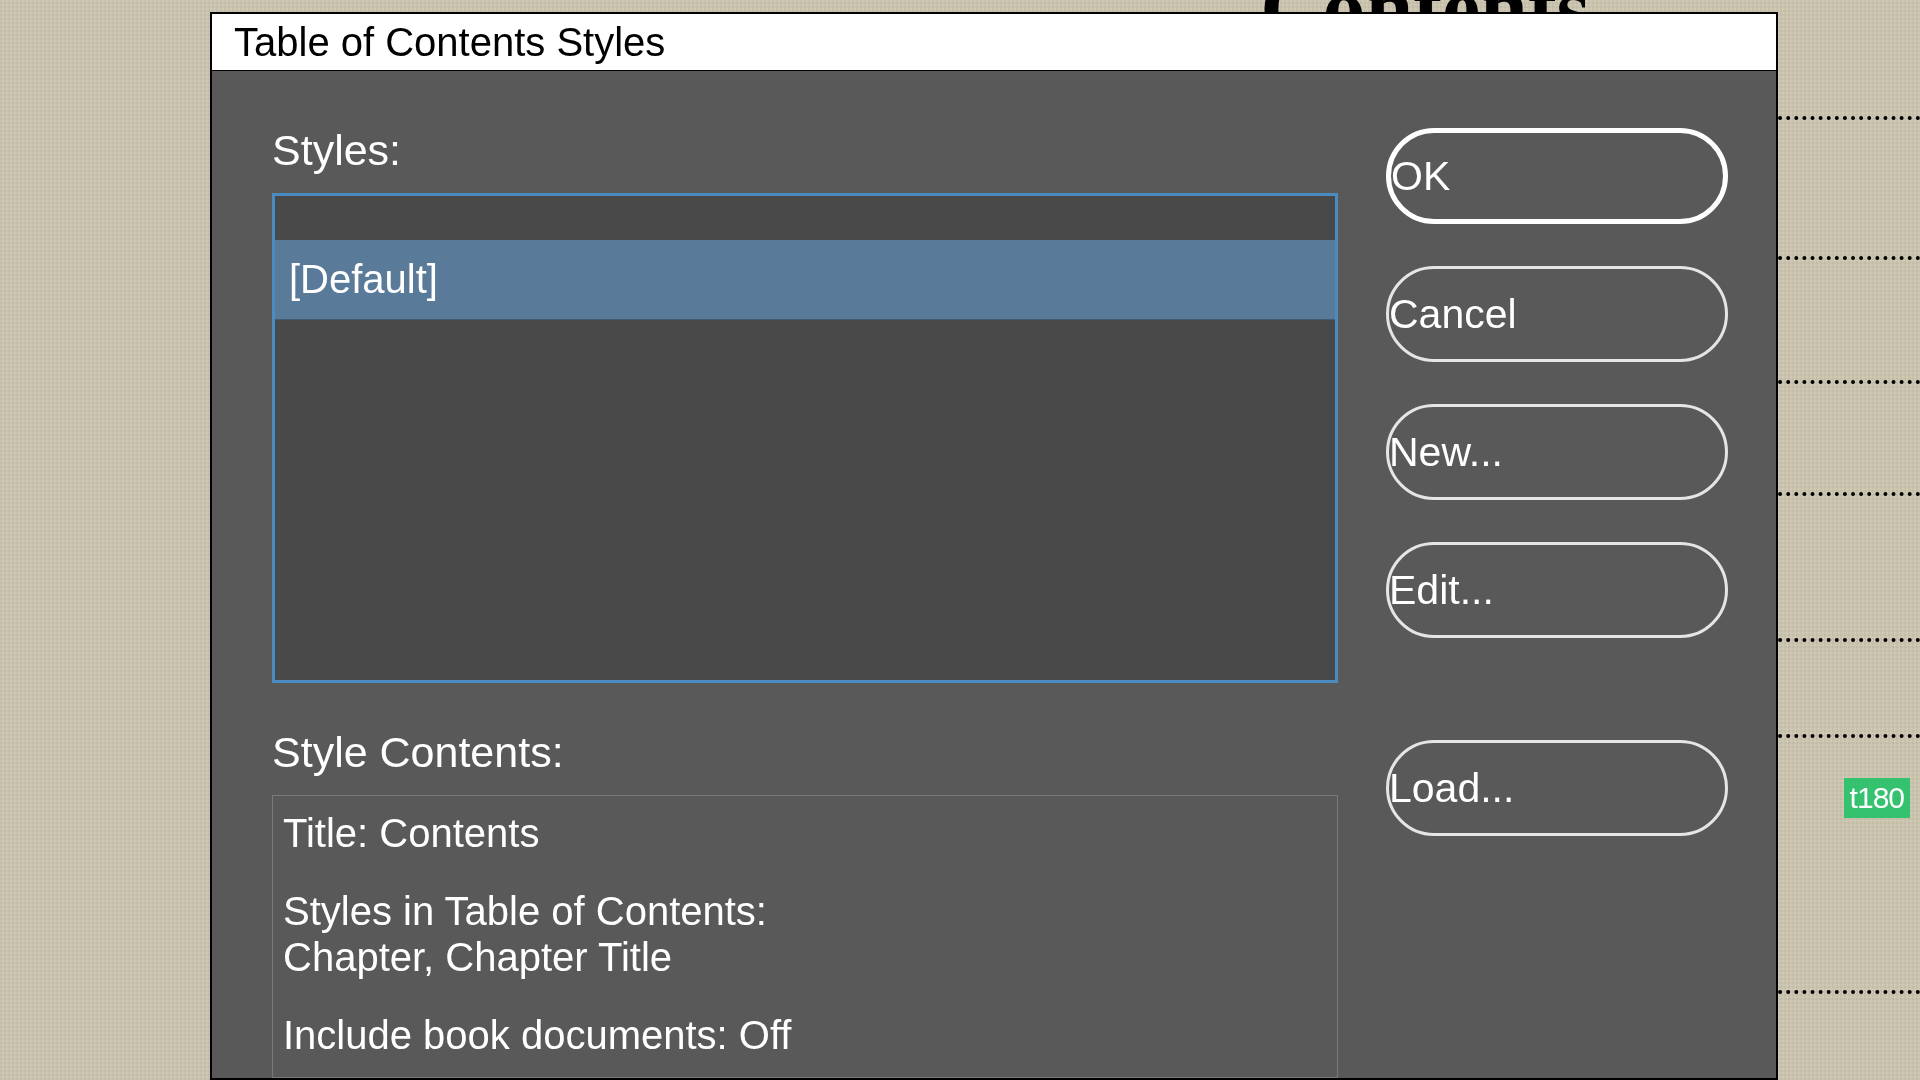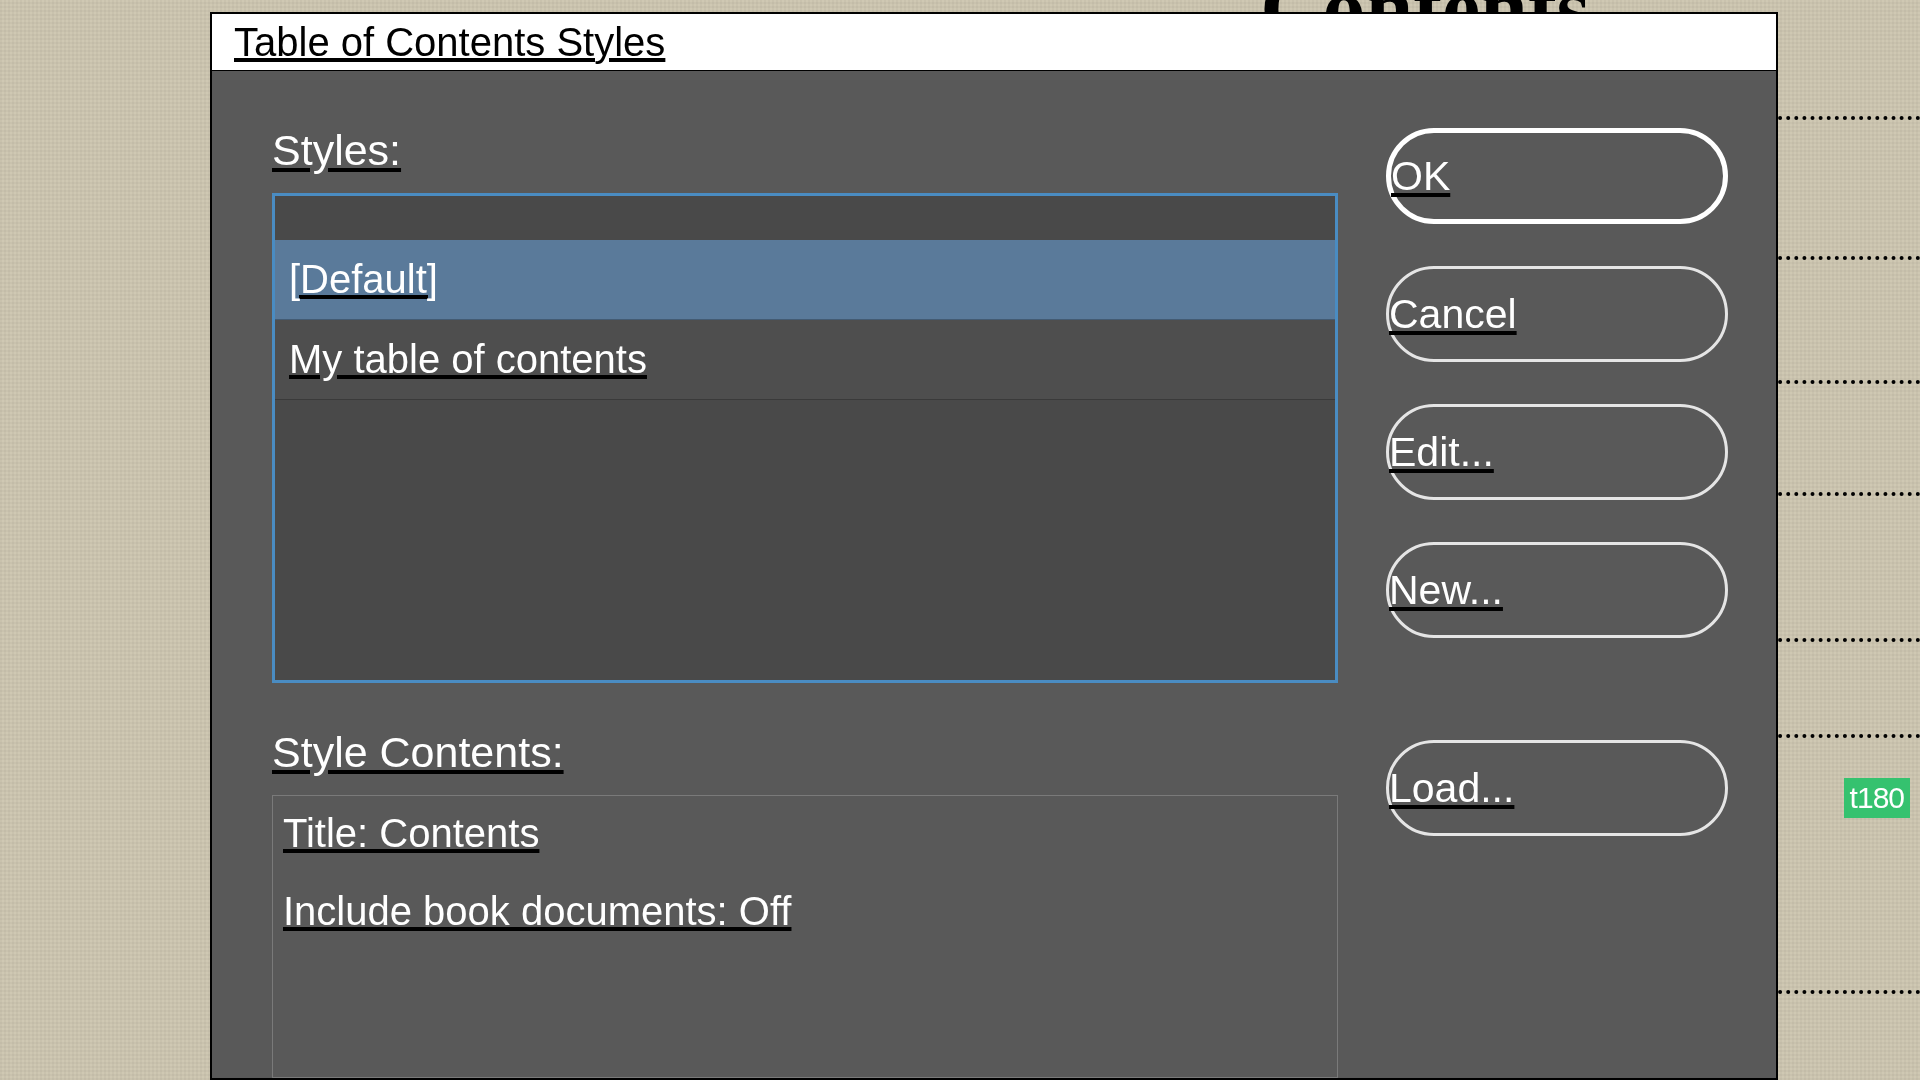--- a/index.html
+++ b/index.html
@@ -47,21 +47,20 @@
     .dialog {
       position: absolute;
       top: 12px;
       left: 210px;
       width: 1568px;
       height: 1068px;
       border: 2px solid #000;
       background: #8b5cf6;
       display: flex;
       flex-direction: column;
-      text-decoration: underline;
     }
     
     .titlebar {
       height: 90px;
       background: #fff;
       display: flex;
       align-items: center;
       padding-left: 22px;
       font-size: 40px;
       color: #000;
@@ -201,52 +200,53 @@
     <div class="left-col">
 
       <div class="section-label">
         <span>Styles:</span>
       </div>
 
       <div class="styles-listbox">
         <div class="list-item selected">
           <span>[Default]</span>
         </div>
-        <div class="list-item">
-          <span>My table of contents</span>
-        </div>
       </div>
 
       <div class="section-label">
         <span>Style Contents:</span>
       </div>
 
       <div class="settings-box">
         <div class="para">
           <span>Title: Contents</span>
         </div>
+        <div class="para">
+          <span>Styles in Table of Contents:</span><br>
+          <span>Chapter, Chapter Title</span>
+        </div>
         <div class="para last">
           <span>Include book documents: Off</span>
         </div>
       </div>
 
     </div>
 
     <div class="right-col">
       <button class="pill-btn primary">
         <span>OK</span>
       </button>
       <button class="pill-btn">
         <span>Cancel</span>
       </button>
       <button class="pill-btn">
+        <span>New...</span>
+      </button>
+      <button class="pill-btn">
         <span>Edit...</span>
-      </button>
-      <button class="pill-btn">
-        <span>New...</span>
       </button>
       <div class="delete-gap"></div>
       <button class="pill-btn">
         <span>Load...</span>
       </button>
     </div>
   </div>
 </div>
 
 <div class="watermark">

